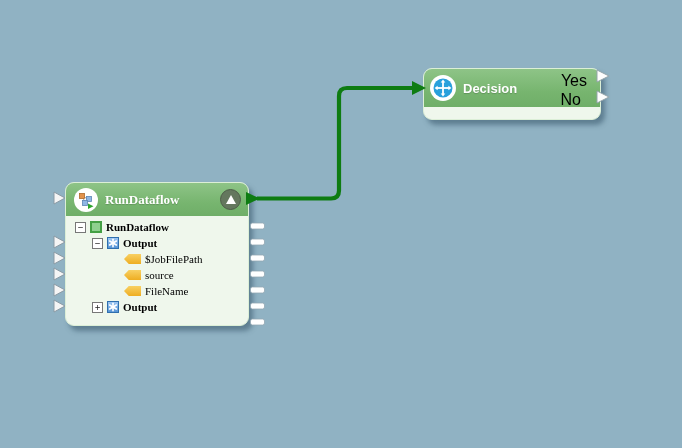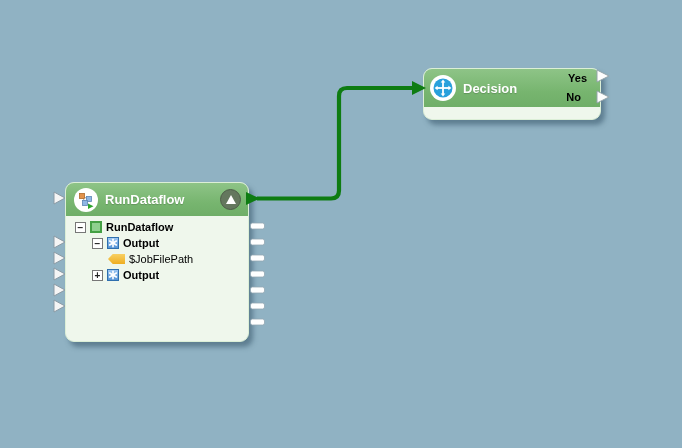--- a/index.html
+++ b/index.html
@@ -10,48 +10,48 @@
   .node { position:absolute; background:#eff7ec; border:1px solid #dcefd7; border-radius:9px;
           box-shadow:4px 5px 5px rgba(52,84,104,.55); z-index:1; }
   .node-header { position:relative; display:flex; align-items:center;
           background:linear-gradient(180deg,#8ec487 0%,#77b56f 60%,#6fae68 100%);
           border-radius:8px 8px 0 0; }
   .hdr-title { color:#fff; font-size:13px; font-weight:bold; margin-left:7px;
           text-shadow:0 1px 1px rgba(0,0,0,.18); white-space:nowrap; }
   .hdr-icon-circle { display:flex; align-items:center; justify-content:center; flex:0 0 auto; }
 
   
-  .node.rdf { left:65px; top:182px; width:184px; height:160px; }
+  .node.rdf { left:65px; top:182px; width:184px; height:144px;font-family:Liberation Serif, serif; }
   .rdf .node-header { height:33px; padding-left:8px; }
   .collapse-btn { position:absolute; right:7px; top:6px; width:21px; height:21px; border-radius:50%;
           background:#64775e; border:1px solid #4d5c48; display:flex; align-items:center; justify-content:center; }
   .tri-up { width:0; height:0; border-left:5px solid transparent; border-right:5px solid transparent;
           border-bottom:9px solid #fff; margin-top:-1px; }
 
   .tree { padding-top:3px; }
   .tree-row { height:16px; display:flex; align-items:center; gap:4px; font-size:11px; color:#000; }
   .tree-row.bold { font-weight:bold; }
   .tree-row.level0 { padding-left:9px; }
   .tree-row.level1 { padding-left:26px; }
-  .tree-row.level2 { padding-left:42px; }
+  .tree-row.level2 { padding-left:58px; }
   .expander { width:11px; height:11px; background:#fff; border:1px solid #777; color:#222;
           font-size:10px; line-height:9px; text-align:center; font-weight:bold; flex:0 0 auto; }
   .tree-icon { flex:0 0 auto; }
   .tree-icon.stage { width:12px; height:12px; background:#8ed08e; border:2px solid #44a044; }
   .tree-icon.io { width:12px; height:12px; background:linear-gradient(180deg,#9cc6f2,#5694d6);
           border:1px solid #2f6fae; display:flex; align-items:center; justify-content:center; }
   .tree-icon.io svg { display:block; }
   .tree-icon.field { width:17px; height:10px; background:linear-gradient(180deg,#f8d063,#eead22);
           clip-path:polygon(0 50%, 28% 0, 100% 0, 100% 100%, 28% 100%); }
   .tree-label { white-space:nowrap; }
 
   
   .node.dec { left:423px; top:68px; width:178px; height:52px; }
   .dec .node-header { height:38px; padding-left:6px; }
-  .port-label { position:absolute; font-size:11px; font-weight:bold; color:#000; }
+  .port-label { position:absolute; font-size:16px; font-weight:normal; color:#000; }
   .port-label.yes { right:13px; top:3px; }
   .port-label.no  { right:19px; top:22px; }
 
   svg.overlay { position:absolute; left:0; top:0; width:682px; height:448px; z-index:3; pointer-events:none; }
 </style>
 </head>
 <body>
 
 <div class="canvas">
 
@@ -87,20 +87,28 @@
                 <line x1="1.6" y1="3" x2="8.4" y2="7"></line>
                 <line x1="8.4" y1="3" x2="1.6" y2="7"></line>
               </g>
             </svg>
           </span>
           <span class="tree-label">Output</span>
         </div>
         <div class="tree-row level2">
           <span class="tree-icon field"></span>
           <span class="tree-label">$JobFilePath</span>
+        </div>
+        <div class="tree-row level2">
+          <span class="tree-icon field"></span>
+          <span class="tree-label">source</span>
+        </div>
+        <div class="tree-row level2">
+          <span class="tree-icon field"></span>
+          <span class="tree-label">FileName</span>
         </div>
         <div class="tree-row level1 bold">
           <span class="expander">+</span>
           <span class="tree-icon io">
             <svg width="10" height="10" viewBox="0 0 10 10">
               <g stroke="#fff" stroke-width="1.6" stroke-linecap="round">
                 <line x1="5" y1="1.2" x2="5" y2="8.8"></line>
                 <line x1="1.6" y1="3" x2="8.4" y2="7"></line>
                 <line x1="8.4" y1="3" x2="1.6" y2="7"></line>
               </g>

